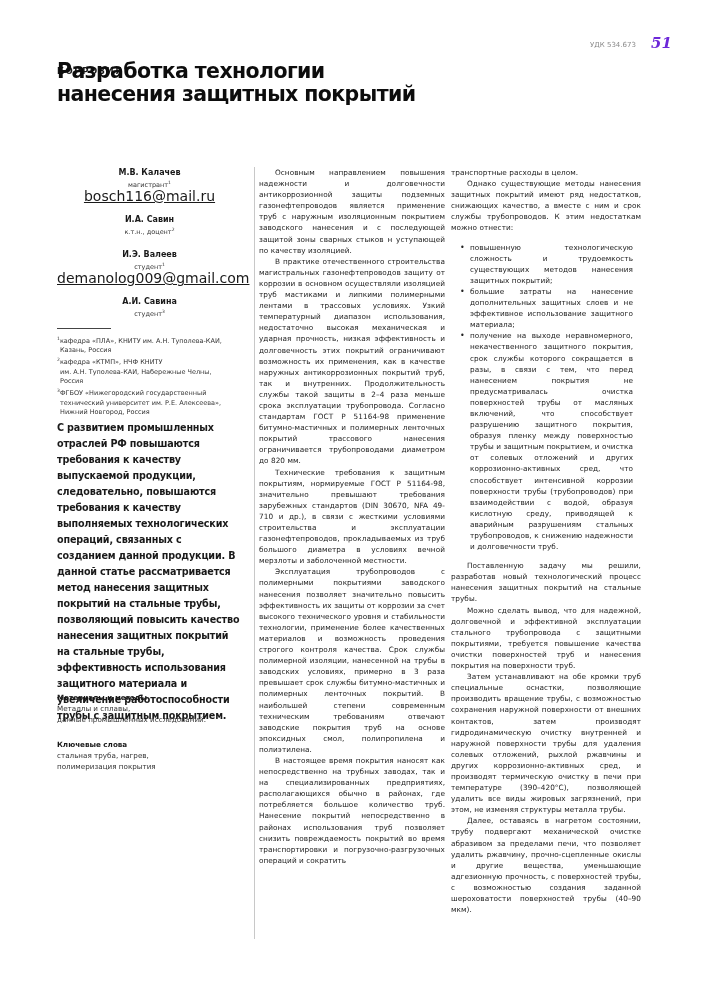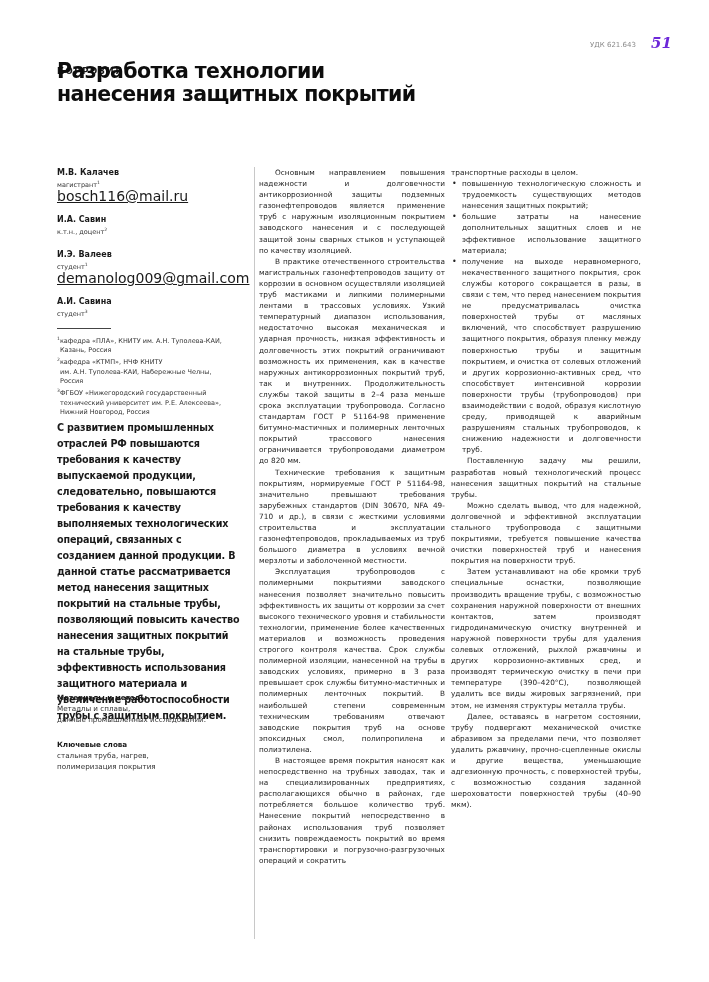--- a/index.html
+++ b/index.html
@@ -4,48 +4,48 @@
 <style>
   html, body { margin: 0; padding: 0; background: #ffffff; }
   body { width: 709px; height: 982px; position: relative; overflow: hidden; font-family: "DejaVu Sans", sans-serif; color: #1a1a1a; }
   .header-section { position: absolute; left: 57px; top: 40px; font-family: "DejaVu Sans", sans-serif; font-weight: bold; font-size: 8.5px; letter-spacing: 1.6px; color: #1a1a1a; margin-top: 26px; }
   .header-udc { position: absolute; left: 590px; top: 41px; font-size: 7px; color: #8a8a8a; font-family: "DejaVu Sans", sans-serif; }
   .header-page { position: absolute; left: 651px; top: 34px; font-size: 15px; font-weight: bold; font-style: italic; font-family: "DejaVu Serif", serif; color: #6d28d9; }
   .title { position: absolute; left: 57px; top: 60px; width: 420px; font-family: "DejaVu Sans", sans-serif; font-weight: bold; font-size: 20.5px; line-height: 23px; letter-spacing: -0.6px; color: #0d0d0d; }
   .title span { display: block; }
 
   .left-col { position: absolute; left: 57px; top: 167px; width: 185px; }
-  .author { margin-bottom: 12px; }
+  .author { margin-bottom: 12px; text-align: center; }
   .author-name { font-weight: bold; font-size: 8px; line-height: 11px; }
   .author-role { font-size: 6.5px; line-height: 9px; color: #333; }
   .author-role sup { font-size: 4.5px; }
   .author-email { font-size: 14px; line-height: 12px; text-decoration: underline; color: #1a1a1a; display: block; }
   .footnote-rule { width: 54px; border-top: 1px solid #444; margin: -4px 0 5px 0; }
   .affil { font-size: 6.5px; line-height: 9.3px; color: #333; }
   .affil .ind { padding-left: 3px; display: block; }
   .affil sup { font-size: 4.5px; }
 
   .abstract { position: absolute; left: 57px; top: 420px; width: 185px; font-weight: bold; font-size: 9.6px; line-height: 16px; color: #1a1a1a; letter-spacing: -0.15px; }
   .meta-block { position: absolute; left: 57px; width: 185px; font-size: 7.2px; line-height: 11px; color: #333; }
   .meta-block .h { font-weight: bold; color: #1a1a1a; }
 
   .col { position: absolute; top: 167px; width: 188px; font-size: 7.3px; line-height: 11.1px; text-align: justify; color: #222; letter-spacing: 0.05px; }
   .col-mid { left: 254px; border-left: 1px solid #c8c8c8; padding-left: 4px; height: 772px; width: 186px; }
   .col-right { left: 451px; width: 190px; }
   .col p { margin: 0; text-indent: 16px; }
   .col p.noindent { text-indent: 0; }
-  .col ul { margin: 0; padding-left: 11px; list-style: none; }
+  .col ul { margin: 8px; padding-left: 11px; list-style: none; }
   .col li { position: relative; }
   .col li::before { content: "•"; position: absolute; left: -10px; top: 0; font-size: 8px; }
 </style>
 </head>
 <body>
 
 <div class="header-section">КОРРОЗИЯ</div>
-<div class="header-udc">УДК 621.643</div>
+<div class="header-udc">УДК 534.673</div>
 <div class="header-page">51</div>
 
 <h1 class="title" style="margin:0;">
   <span>Разработка технологии</span>
   <span>нанесения защитных покрытий</span>
 </h1>
 
 <div class="left-col">
   <div class="author">
     <div class="author-name">М.В. Калачев</div>
@@ -90,20 +90,21 @@
 <div class="col col-mid">
   <p>Основным направлением повышения надежности и долговечности антикоррозионной защиты подземных газонефтепроводов является применение труб с наружным изоляционным покрытием заводского нанесения и с последующей защитой зоны сварных стыков н уступающей по качеству изоляцией.</p>
   <p>В практике отечественного строительства магистральных газонефтепроводов защиту от коррозии в основном осуществляли изоляцией труб мастиками и липкими полимерными лентами в трассовых условиях. Узкий температурный диапазон использования, недостаточно высокая механическая и ударная прочность, низкая эффективность и долговечность этих покрытий ограничивают возможность их применения, как в качестве наружных антикоррозионных покрытий труб, так и внутренних. Продолжительность службы такой защиты в 2–4 раза меньше срока эксплуатации трубопровода. Согласно стандартам ГОСТ Р 51164-98 применение битумно-мастичных и полимерных ленточных покрытий трассового нанесения ограничивается трубопроводами диаметром до 820 мм.</p>
   <p>Технические требования к защитным покрытиям, нормируемые ГОСТ Р 51164-98, значительно превышают требования зарубежных стандартов (DIN 30670, NFA 49-710 и др.), в связи с жесткими условиями строительства и эксплуатации газонефтепроводов, прокладываемых из труб большого диаметра в условиях вечной мерзлоты и заболоченной местности.</p>
   <p>Эксплуатация трубопроводов с полимерными покрытиями заводского нанесения позволяет значительно повысить эффективность их защиты от коррозии за счет высокого технического уровня и стабильности технологии, применение более качественных материалов и возможность проведения строгого контроля качества. Срок службы полимерной изоляции, нанесенной на трубы в заводских условиях, примерно в 3 раза превышает срок службы битумно-мастичных и полимерных ленточных покрытий. В наибольшей степени современным техническим требованиям отвечают заводские покрытия труб на основе эпоксидных смол, полипропилена и полиэтилена.</p>
   <p>В настоящее время покрытия наносят как непосредственно на трубных заводах, так и на специализированных предприятиях, располагающихся обычно в районах, где потребляется большое количество труб. Нанесение покрытий непосредственно в районах использования труб позволяет снизить повреждаемость покрытий во время транспортировки и погрузочно-разгрузочных операций и сократить</p>
 </div>
 
 <div class="col col-right">
   <p class="noindent">транспортные расходы в целом.</p>
+  <p>Однако существующие методы нанесения защитных покрытий имеют ряд недостатков, снижающих качество, а вместе с ним и срок службы трубопроводов. К этим недостаткам можно отнести:</p>
   <ul>
     <li>повышенную технологическую сложность и трудоемкость существующих методов нанесения защитных покрытий;</li>
     <li>большие затраты на нанесение дополнительных защитных слоев и не эффективное использование защитного материала;</li>
     <li>получение на выходе неравномерного, некачественного защитного покрытия, срок службы которого сокращается в разы, в связи с тем, что перед нанесением покрытия не предусматривалась очистка поверхностей трубы от масляных включений, что способствует разрушению защитного покрытия, образуя пленку между поверхностью трубы и защитным покрытием, и очистка от солевых отложений и других коррозионно-активных сред, что способствует интенсивной коррозии поверхности трубы (трубопроводов) при взаимодействии с водой, образуя кислотную среду, приводящей к аварийным разрушениям стальных трубопроводов, к снижению надежности и долговечности труб.</li>
   </ul>
   <p>Поставленную задачу мы решили, разработав новый технологический процесс нанесения защитных покрытий на стальные трубы.</p>
   <p>Можно сделать вывод, что для надежной, долговечной и эффективной эксплуатации стального трубопровода с защитными покрытиями, требуется повышение качества очистки поверхностей труб и нанесения покрытия на поверхности труб.</p>
   <p>Затем устанавливают на обе кромки труб специальные оснастки, позволяющие производить вращение трубы, с возможностью сохранения наружной поверхности от внешних контактов, затем производят гидродинамическую очистку внутренней и наружной поверхности трубы для удаления солевых отложений, рыхлой ржавчины и других коррозионно-активных сред, и производят термическую очистку в печи при температуре (390–420°С), позволяющей удалить все виды жировых загрязнений, при этом, не изменяя структуры металла трубы.</p>
   <p>Далее, оставаясь в нагретом состоянии, трубу подвергают механической очистке абразивом за пределами печи, что позволяет удалить ржавчину, прочно-сцепленные окислы и другие вещества, уменьшающие адгезионную прочность, с поверхностей трубы, с возможностью создания заданной шероховатости поверхностей трубы (40–90 мкм).</p>
 </div>

